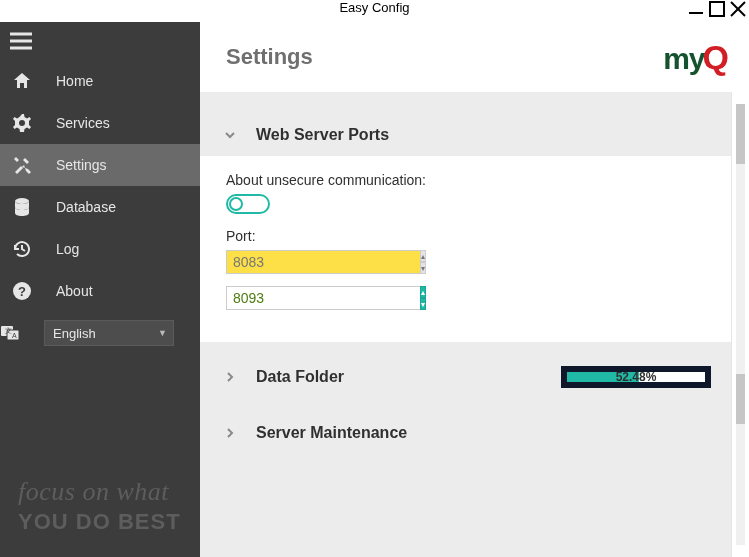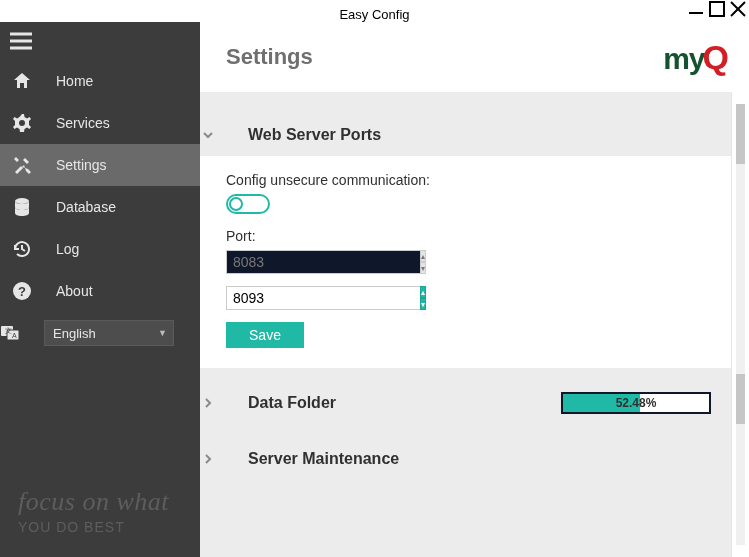--- a/index.html
+++ b/index.html
@@ -1,69 +1,69 @@
 <!DOCTYPE html>
 <html><head>
 <meta charset="utf-8">
 <style>
   * { box-sizing: border-box; margin: 0; padding: 0; font-family: "Segoe UI", Arial, sans-serif; }
   body { width: 749px; height: 557px; overflow: hidden; background: #fff; }
   .window { display: flex; flex-direction: column; width: 749px; height: 557px; }
-  .titlebar { height: 22px; display: flex; align-items: flex-end; justify-content: center; position: relative; background: #fff; }
+  .titlebar { height: 22px; display: flex; align-items: flex-start; justify-content: center; position: relative; background: #fff; }
   .titlebar .title { font-size: 13px; color: #000; }
   .winbtns { position: absolute; right: 2px; top: 0; display: flex; gap: 3px; }
   .winbtn svg { display: block; }
   .body { flex: 1; display: flex; min-height: 0; }
   .sidebar { width: 200px; background: #3c3c3c; display: flex; flex-direction: column; }
   .hamburger { height: 38px; display: flex; align-items: center; padding-left: 10px; }
   .nav { display: flex; flex-direction: column; }
   .nav-item { display: flex; align-items: center; height: 42px; padding-left: 12px; color: #e6e6e6; font-size: 14px; cursor: pointer; }
   .nav-item.active { background: #6a6a6a; }
   .nav-item .icon { width: 30px; display: flex; align-items: center; justify-content: flex-start; }
   .nav-item .label { padding-left: 14px; }
   .lang-row { display: flex; align-items: center; height: 42px; padding-left: 0; }
   .lang-icon { width: 30px; display: flex; align-items: center; }
   .lang-select { margin-left: 14px; width: 130px; height: 26px; background: #4d4d4d; border: 1px solid #5a5a5a; color: #e6e6e6; font-size: 13px; display: flex; align-items: center; justify-content: space-between; padding: 0 6px 0 8px; }
   .spacer { flex: 1; }
   .tagline { padding: 0 0 22px 18px; color: #5d5d5d; }
   .tag1 { font-family: Georgia, "Times New Roman", serif; font-style: italic; font-size: 26px; letter-spacing: 0.5px; }
-  .tag2 { font-family: Arial, sans-serif; font-weight: 400; font-size: 14px; letter-spacing: 1px; margin-top: 2px; }
+  .tag2 { font-family: Arial, sans-serif; font-weight: 700; font-size: 22px; letter-spacing: 1px; margin-top: 2px; }
 
   .main { flex: 1; display: flex; flex-direction: column; background: #fff; position: relative; }
   .header { height: 70px; display: flex; align-items: center; justify-content: space-between; padding: 0 20px 0 26px; }
   .header h1 { font-size: 22px; font-weight: 600; color: #6f6f6f; }
   .logo { display: flex; align-items: baseline; font-weight: 900; }
   .logo .my { font-size: 30px; color: #14532d; letter-spacing: -1px; }
   .logo .q { font-size: 34px; color: #d21f26; margin-left: -2px; }
 
   .content-wrap { flex: 1; display: flex; min-height: 0; }
   .content { flex: 1; overflow: hidden; background: #ececec; display: flex; flex-direction: column; gap: 14px; padding-top: 0; }
   .scrollbar { width: 18px; background: #fff; position: relative; border-left: 1px solid #e6e6e6; }
   .scroll-track { position: absolute; top: 12px; bottom: 12px; left: 4px; right: 4px; background: #f0f0f0; }
   .scroll-thumb { position: absolute; left: 0; right: 0; background: #c6c6c6; }
 
   .section { background: #fff; }
-  .section-head { height: 42px; background: #ececec; display: flex; align-items: center; gap: 32px; font-weight: 600; color: #303030; }
+  .section-head { height: 42px; background: #ececec; display: flex; align-items: center; padding-left: 22px; gap: 18px; font-weight: 600; color: #303030; }
   .section.collapsed .section-head { background: #ececec; }
   .section-body { padding: 16px 26px 20px 26px; background: #fff; }
   .chev { width: 16px; height: 16px; display: flex; align-items: center; justify-content: center; }
 
   .field-label { font-size: 14px; color: #303030; margin-bottom: 6px; }
   .toggle { width: 44px; height: 20px; border: 2px solid #20b9a5; border-radius: 12px; position: relative; background: #fff; margin-bottom: 14px; }
   .toggle .knob { position: absolute; left: 1px; top: 1px; width: 14px; height: 14px; border: 2px solid #20b9a5; border-radius: 50%; background: #fff; }
   .num-row { display: flex; align-items: stretch; margin-bottom: 12px; width: 152px; }
-  .num-input { flex: 1; height: 24px; border: 1px solid #ccc; border-right: none; padding: 0 6px; font-size: 14px; color: #000000; background: #fff; }
-  .num-input.disabled { background: #0f172a; color: #777; }
+  .num-input { flex: 1; height: 24px; border: 1px solid #ccc; border-right: none; padding: 0 6px; font-size: 14px; color: #4d7c0f; background: #fff; }
+  .num-input.disabled { background: #fde047; color: #777; }
   .spin { width: 20px; display: flex; flex-direction: column; }
   .spin div { flex: 1; background: #e4e4e4; border: 1px solid #ccc; display: flex; align-items: center; justify-content: center; font-size: 8px; color: #777; }
   .spin.active div { background: #20b9a5; border-color: #1aa793; color: #fff; }
   .save-btn { width: 78px; height: 26px; background: #20b9a5; color: #fff; border: none; font-size: 14px; cursor: pointer; }
 
   .datafolder-head { display: flex; align-items: center; }
-  .progress-wrap { margin-left: auto; margin-right: 20px; width: 150px; height: 22px; border: 2px solid #0f172a; background: #fff; position: relative; }
+  .progress-wrap { margin-left: auto; margin-right: 20px; width: 150px; height: 22px; border: 6px solid #0f172a; background: #fff; position: relative; }
   .progress-fill { position: absolute; left: 0; top: 0; bottom: 0; background: #20b9a5; }
   .progress-text { position: absolute; inset: 0; display: flex; align-items: center; justify-content: center; font-size: 12px; color: #303030; }
 
   .top-slice { height: 8px; background: #ececec; }
 </style>
 </head>
 <body>
 
 <div class="window">
   <div class="titlebar">
@@ -191,21 +191,21 @@
           <div class="section">
             <div class="section-head">
               <span class="chev">
                 <svg width="14" height="14" viewBox="0 0 14 14" fill="none" stroke="#8a8a8a" stroke-width="2">
                     <polyline points="3,5 7,9 11,5"></polyline>
                   </svg>
               </span>
               <span>Web Server Ports</span>
             </div>
             <div class="section-body">
-              <div class="field-label">Config unsecure communication:</div>
+              <div class="field-label">About unsecure communication:</div>
               <div class="toggle">
                   <div class="knob"></div>
                 </div>
 
               <div class="field-label">Port:</div>
               <div class="num-row">
                 <input class="num-input disabled" readonly="" value="8083" style="">
                 <div class="spin">
                     <div>▴</div>
                     <div>▾</div>
@@ -213,21 +213,20 @@
               </div>
 
               <div class="num-row">
                 <input class="num-input" value="8093" style="">
                 <div class="spin active">
                     <div>▴</div>
                     <div>▾</div>
                   </div>
               </div>
 
-              <button class="save-btn">Save</button>
             </div>
           </div>
 
           <div class="section collapsed">
             <div class="section-head datafolder-head">
               <span class="chev">
                 <svg width="14" height="14" viewBox="0 0 14 14" fill="none" stroke="#8a8a8a" stroke-width="2">
                     <polyline points="5,3 9,7 5,11"></polyline>
                   </svg>
               </span>

